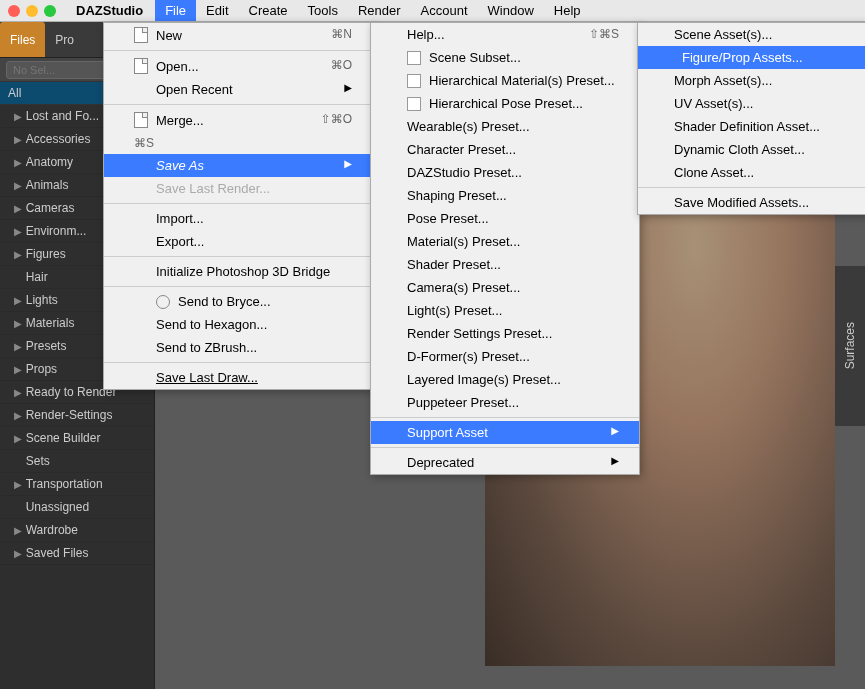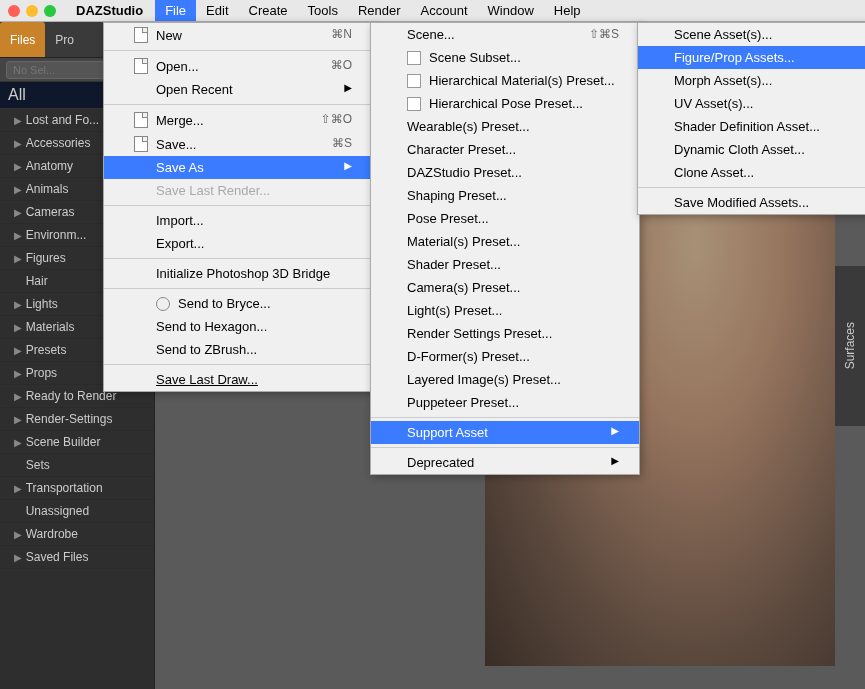--- a/index.html
+++ b/index.html
@@ -123,22 +123,22 @@
       font-size: 11px;
       padding: 2px 6px;
       width: 100%;
       border-radius: 3px;
     }
 
     
     .category-all {
       padding: 4px 8px;
       color: #ccc;
-      font-size: 16px;
-      background: #0f172a;
+      font-size: 12px;
+      background: #0c4a6e;
       border-bottom: 1px solid #333;
       cursor: pointer;
     }
     .sidebar-list {
       overflow-y: auto;
     }
     .sidebar-list-item {
       padding: 4px 8px 4px 14px;
       color: #ccc;
       font-size: 12px;
@@ -422,25 +422,24 @@
     <div class="dropdown-item">
       <div class="item-with-icon" style="padding-left:22px;">Open Recent</div>
       <span class="arrow-right">▶</span>
     </div>
     <div class="dropdown-separator"></div>
     <div class="dropdown-item">
       <div class="item-with-icon"><div class="file-icon"></div>Merge...</div>
       <span class="shortcut">⇧⌘O</span>
     </div>
     <div class="dropdown-item">
-      <div class="item-with-icon"><div class="file-icon"></div>Save...</div>
       <span class="shortcut">⌘S</span>
     </div>
     <div class="dropdown-item active">
-      <div class="item-with-icon" style="padding-left:22px;">Save As</div>
+      <div class="item-with-icon" style="padding-left:22px;font-style:italic;">Save As</div>
       <span class="arrow-right">▶</span>
     </div>
     <div class="dropdown-item disabled">
       <div class="item-with-icon" style="padding-left:22px;">Save Last Render...</div>
     </div>
     <div class="dropdown-separator"></div>
     <div class="dropdown-item">
       <div class="item-with-icon" style="padding-left:22px;">Import...</div>
     </div>
     <div class="dropdown-item">
@@ -464,21 +463,21 @@
       <div class="item-with-icon" style="padding-left:22px;">Send to ZBrush...</div>
     </div>
     <div class="dropdown-separator"></div>
     <div class="dropdown-item">
       <div class="item-with-icon" style="padding-left:22px;text-decoration:underline;">Save Last Draw...</div>
     </div>
   </div>
 
   <div class="dropdown-saveas">
     <div class="dropdown-item">
-      <div class="item-with-icon" style="padding-left:6px;">Scene...</div>
+      <div class="item-with-icon" style="padding-left:6px;">Help...</div>
       <span class="shortcut">⇧⌘S</span>
     </div>
     <div class="dropdown-item">
       <div class="item-with-icon" style="padding-left:6px;"><div style="width:14px;height:14px;margin-right:8px;border:1px solid #999;background:white;flex-shrink:0;"></div>Scene Subset...</div>
     </div>
     <div class="dropdown-item">
       <div class="item-with-icon" style="padding-left:6px;"><div style="width:14px;height:14px;margin-right:8px;border:1px solid #999;background:white;flex-shrink:0;"></div>Hierarchical Material(s) Preset...</div>
     </div>
     <div class="dropdown-item">
       <div class="item-with-icon" style="padding-left:6px;"><div style="width:14px;height:14px;margin-right:8px;border:1px solid #999;background:white;flex-shrink:0;"></div>Hierarchical Pose Preset...</div>
@@ -532,21 +531,21 @@
       <div class="item-with-icon" style="padding-left:6px;">Deprecated</div>
       <span class="arrow-right">▶</span>
     </div>
   </div>
 
   <div class="dropdown-support">
     <div class="dropdown-item">
       <div class="item-with-icon" style="padding-left:6px;">Scene Asset(s)...</div>
     </div>
     <div class="dropdown-item active">
-      <div class="item-with-icon" style="padding-left:6px;">Figure/Prop Assets...</div>
+      <div class="item-with-icon" style="padding-left:6px;margin-left:8px;">Figure/Prop Assets...</div>
     </div>
     <div class="dropdown-item">
       <div class="item-with-icon" style="padding-left:6px;">Morph Asset(s)...</div>
     </div>
     <div class="dropdown-item">
       <div class="item-with-icon" style="padding-left:6px;">UV Asset(s)...</div>
     </div>
     <div class="dropdown-item">
       <div class="item-with-icon" style="padding-left:6px;">Shader Definition Asset...</div>
     </div>

